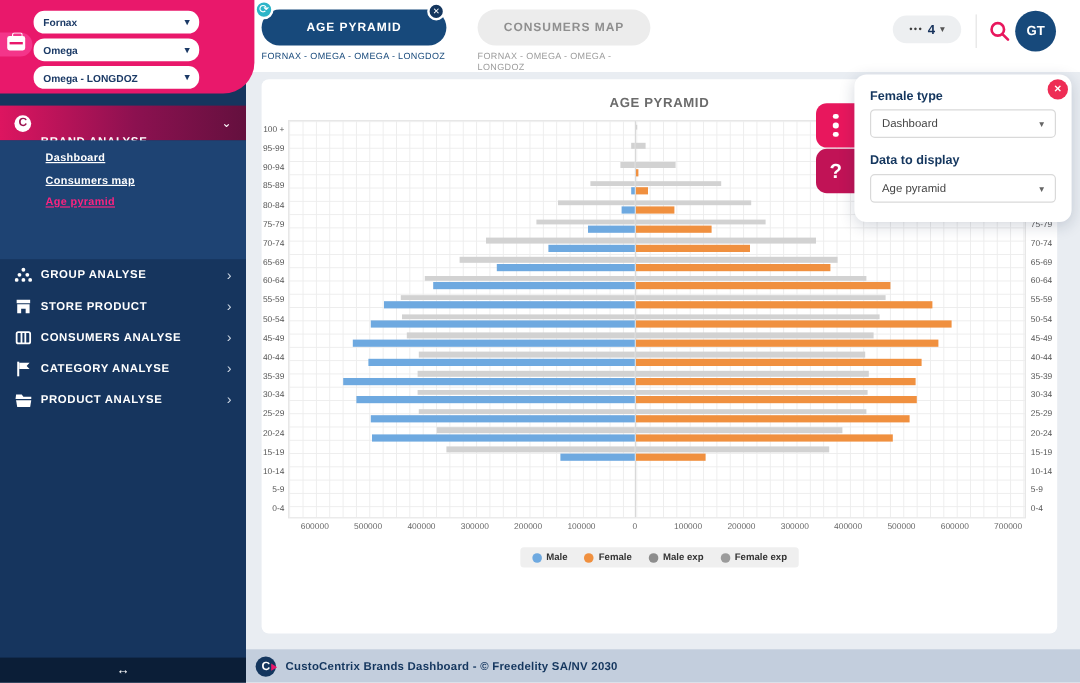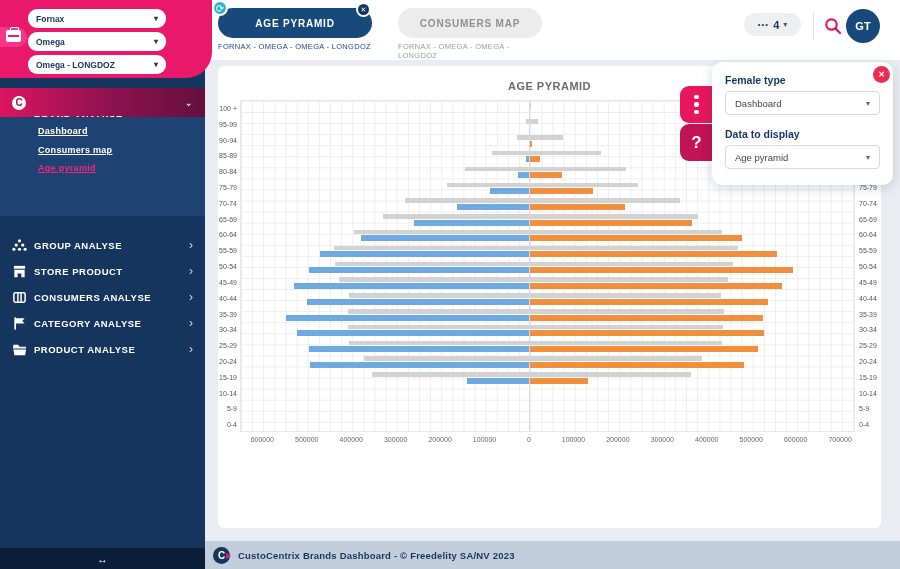--- a/index.html
+++ b/index.html
@@ -14,21 +14,21 @@
   .case-icon:after { content:""; position:absolute; left:4px; top:-3px; width:7px; height:3px; border:1.5px solid #fff; border-bottom:none; border-radius:2px 2px 0 0; }
   .hsel { position:absolute; left:28px; width:138px; height:19px; background:#fff; border-radius:9px; display:flex; align-items:center; padding:0 8px; font-size:8.5px; font-weight:bold; color:#1b3a66; cursor:pointer; }
   .hsel .caret { margin-left:auto; font-size:8px; color:#1b3a66; }
   .brand-row { position:absolute; left:0; top:88px; width:205px; height:29px; background:linear-gradient(90deg,#dd1560 0%,#8c1150 55%,#64103e 100%); display:flex; align-items:center; padding:0 12px; cursor:pointer; }
   .brand-row .c-icon { width:14px; height:14px; border-radius:50%; background:#fff; color:#9c124f; font-size:10px; font-weight:bold; display:flex; align-items:center; justify-content:center; margin-right:8px; }
   .brand-row .lbl { color:#fff; font-weight:bold; font-size:9.5px; letter-spacing:.6px;margin-top:32px; }
   .brand-row .chev { margin-left:auto; color:#fff; font-size:10px; }
   .submenu { position:absolute; left:0; top:117px; width:205px; height:99px; background:#1e4373; padding-top:5px; }
   .submenu .item { display:block; padding:0 0 0 38px; height:18.6px; line-height:18.6px; color:#fff; font-weight:bold; font-size:9px; letter-spacing:.3px; cursor:pointer;text-decoration:underline; }
   .submenu .item.active { color:#fb2380; }
-  .navgroups { position:absolute; left:0; top:232px; width:205px; }
+  .navgroups { position:absolute; left:0; top:216px; width:205px; }
   .navgroup { height:26px; display:flex; align-items:center; padding:0 12px; cursor:pointer; }
   .navgroup svg { width:15px; height:15px; margin-right:7px; flex:none; }
   .navgroup .lbl { color:#fff; font-weight:bold; font-size:9.5px; letter-spacing:.5px; }
   .navgroup .chev { margin-left:auto; color:#cfd8e4; font-size:12px; line-height:1; }
   .sidebar-bottom { position:absolute; left:0; bottom:0; width:205px; height:21px; background:#0b1e37; display:flex; align-items:center; justify-content:center; color:#fff; font-size:11px; cursor:pointer; }
 
   
   .topbar { position:absolute; left:205px; top:0; width:695px; height:60px; background:#fff; z-index:2; }
   .tab { position:absolute; top:8px; height:30px; border-radius:15px; display:flex; align-items:center; justify-content:center; font-weight:bold; font-size:10px; letter-spacing:.8px; cursor:pointer; }
   .tab.active { left:13px; width:154px; background:#17497b; color:#fff; }
@@ -337,20 +337,38 @@
         <div class="xtick" style="left: 243.556px;">100000</div>
         <div class="xtick" style="left: 288px;">0</div>
         <div class="xtick" style="left: 332.444px;">100000</div>
         <div class="xtick" style="left: 376.889px;">200000</div>
         <div class="xtick" style="left: 421.333px;">300000</div>
         <div class="xtick" style="left: 465.778px;">400000</div>
         <div class="xtick" style="left: 510.222px;">500000</div>
         <div class="xtick" style="left: 554.667px;">600000</div>
         <div class="xtick" style="left: 599.111px;">700000</div>
       </div>
+    <div class="legend" id="legend">
+        <div class="li">
+          <span class="dot" style="background: rgb(110, 169, 224);"></span>
+          <span class="lt">Male</span>
+        </div>
+        <div class="li">
+          <span class="dot" style="background: rgb(240, 144, 63);"></span>
+          <span class="lt">Female</span>
+        </div>
+        <div class="li">
+          <span class="dot" style="background: rgb(141, 141, 141);"></span>
+          <span class="lt">Male exp</span>
+        </div>
+        <div class="li">
+          <span class="dot" style="background: rgb(155, 155, 155);"></span>
+          <span class="lt">Female exp</span>
+        </div>
+      </div>
   </div>
 </div>
 
 <div class="side-btn dots">
   <span class="vdots">
       <i></i>
       <i></i>
       <i></i>
     </span>
 </div>
@@ -369,14 +387,14 @@
   </div>
   <div class="ptitle" style="top:66px">Data to display</div>
   <div class="psel" style="top:83px">
     <span>Age pyramid</span>
     <span class="caret">▾</span>
   </div>
 </div>
 
 <div class="footer">
   <span class="f-logo">C</span>
-  <span class="f-text">CustoCentrix Brands Dashboard - © Freedelity SA/NV 2023</span>
+  <span class="f-text">CustoCentrix Brands Dashboard - © Freedelity SA/NV 2030</span>
 </div>
 
 </body></html>

